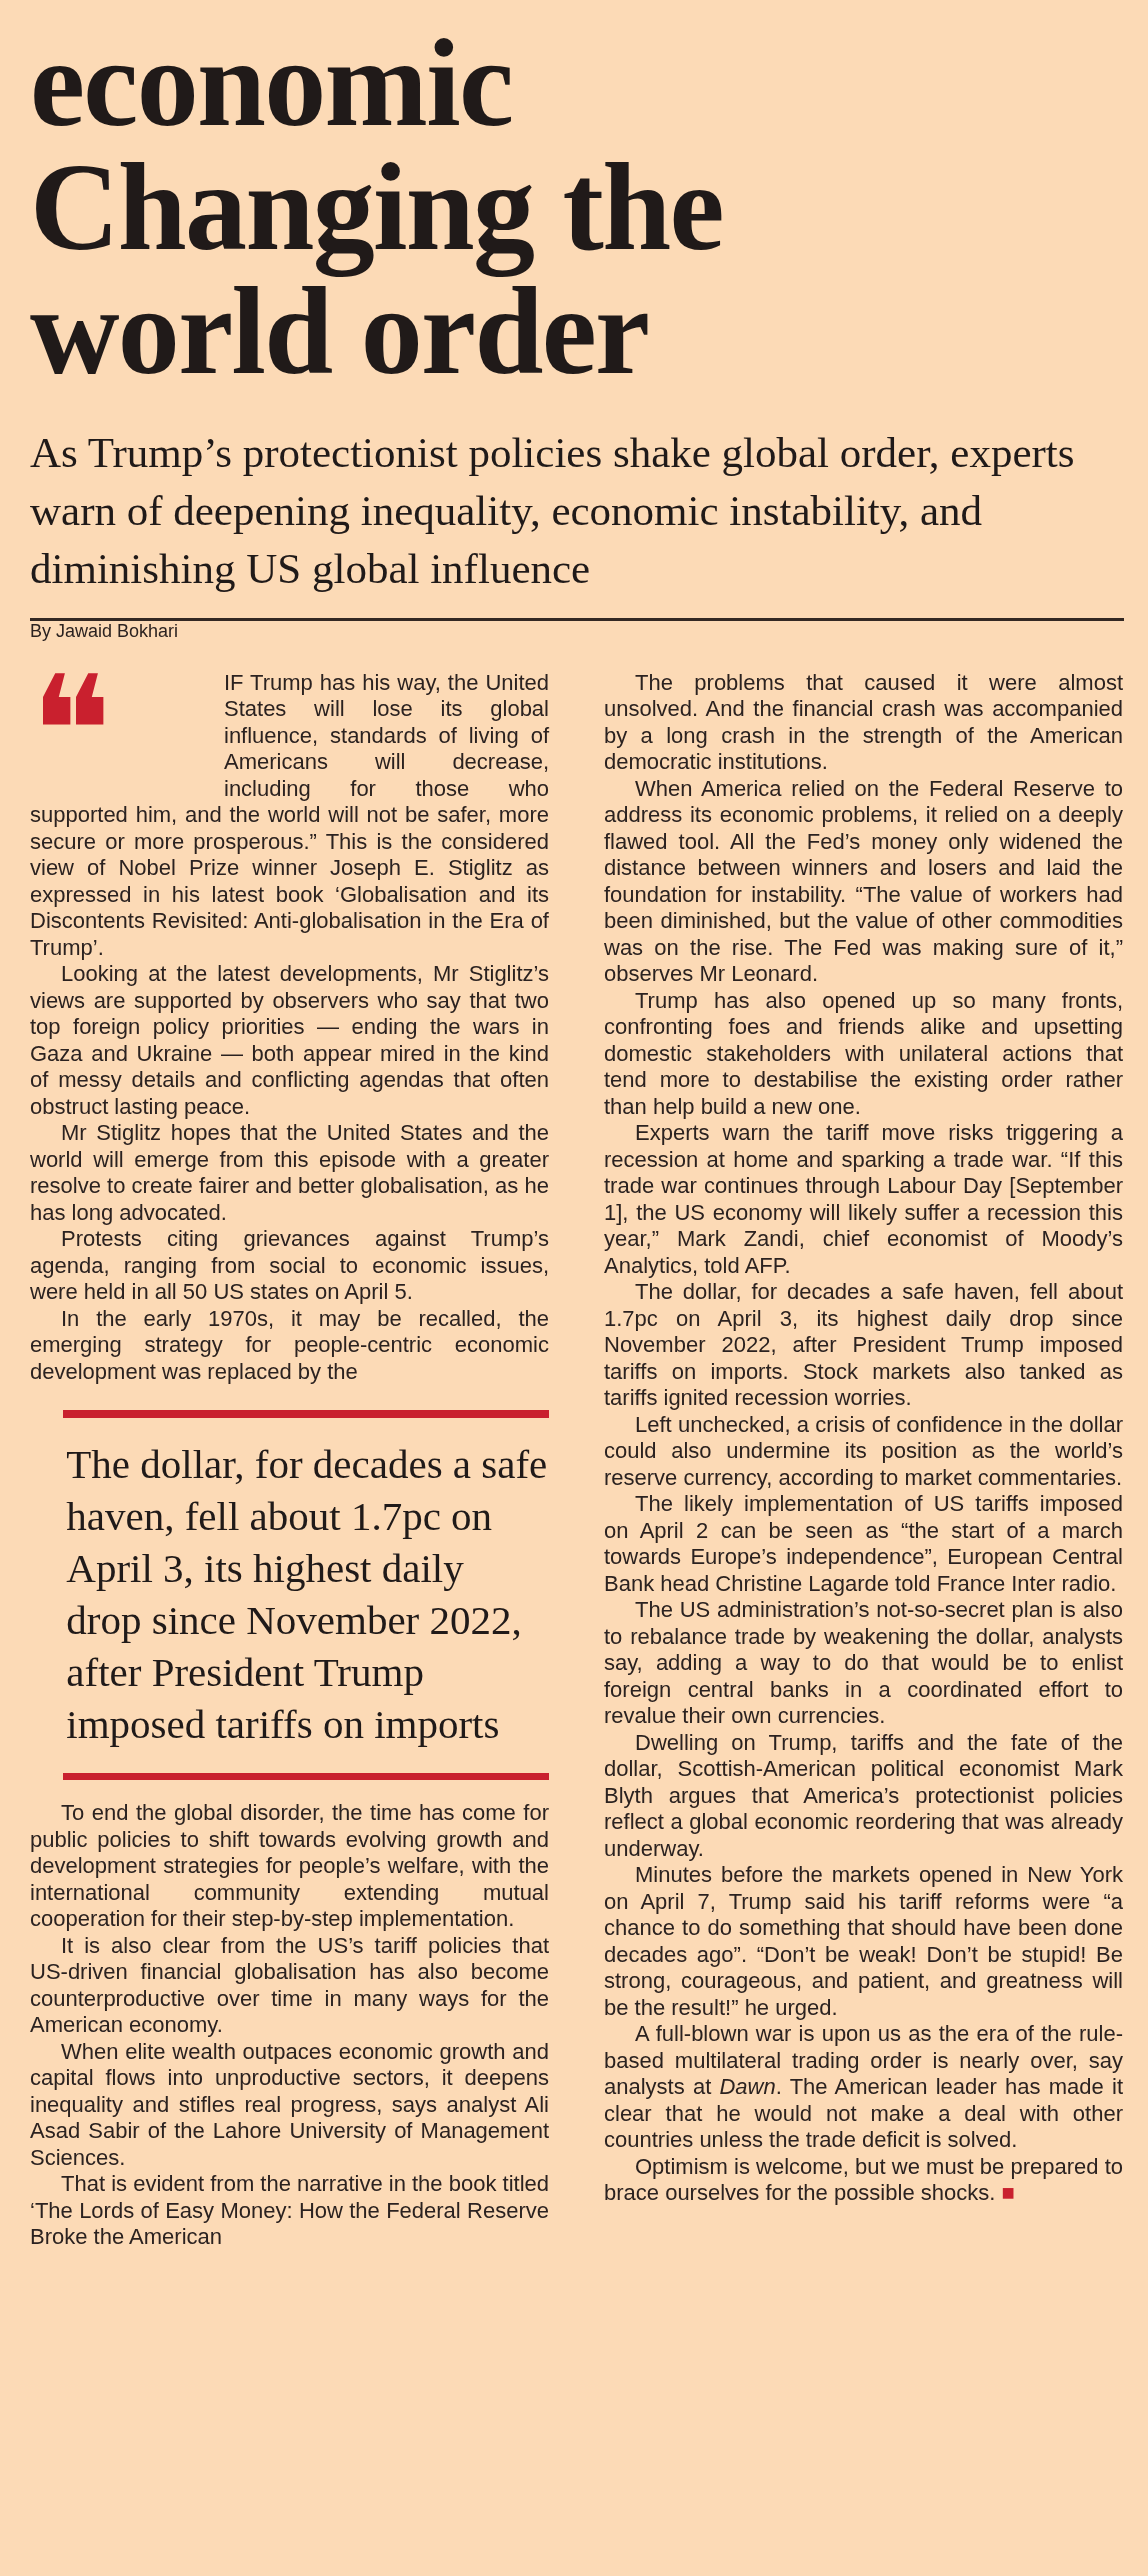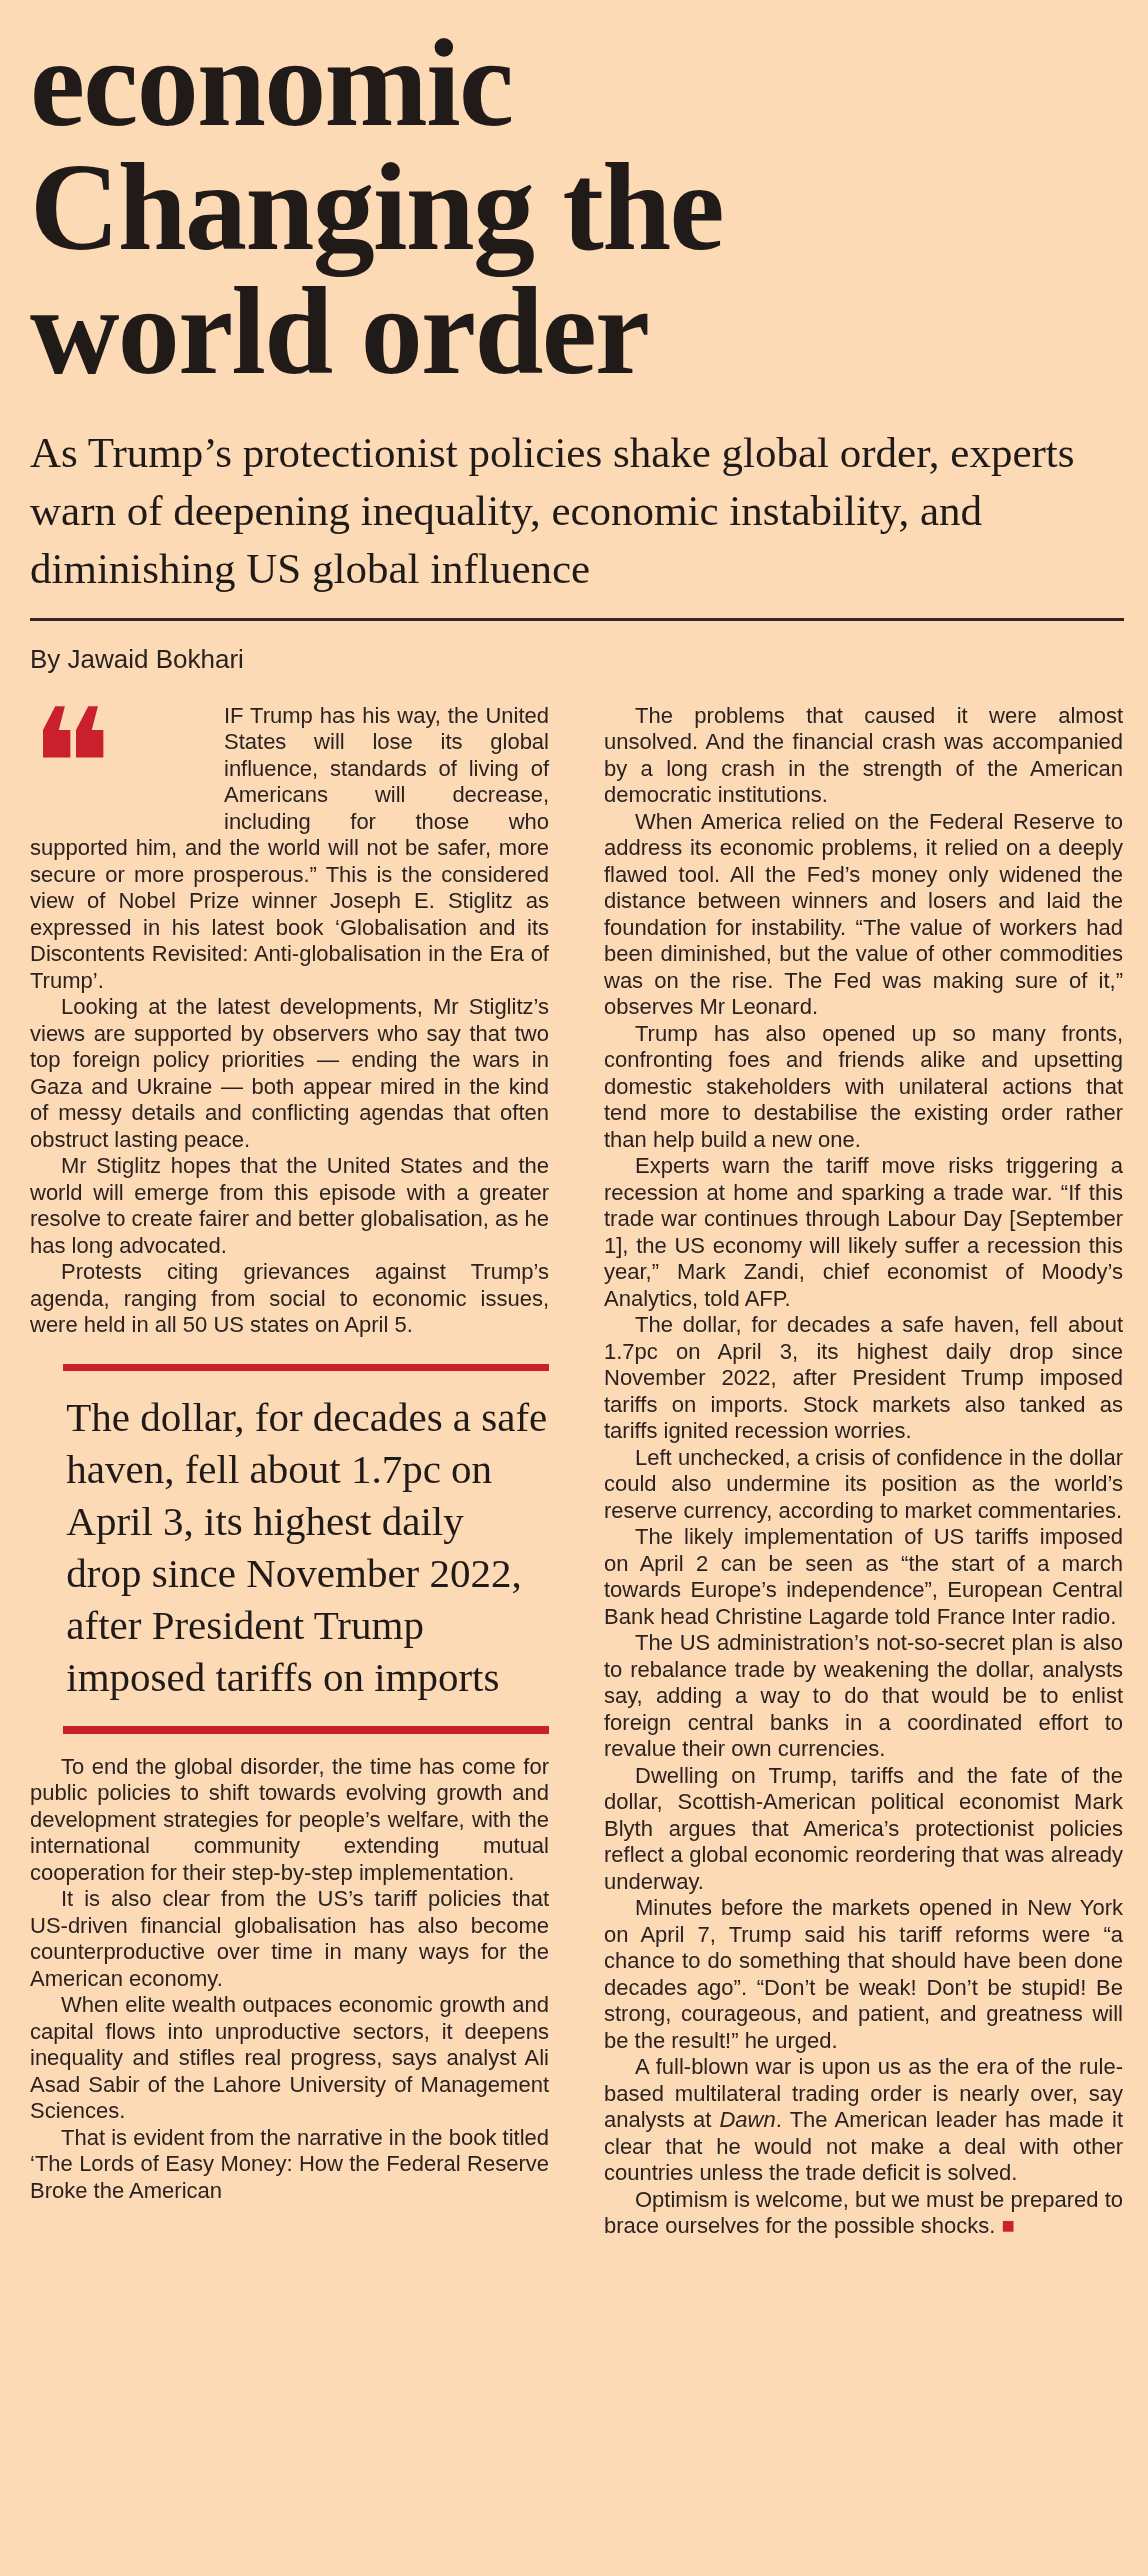--- a/index.html
+++ b/index.html
@@ -34,22 +34,21 @@
     font-size:43px;
     line-height:58px;
     color:var(--ink);
   }
   .divider{
     margin-top:20px;
     height:3.3px;
     background:var(--rule);
   }
   .byline{
-    margin-top:23px;
-    font-size:26px;
+    font-size:18px;
     color:var(--body-ink);
   }
   .columns{
     display:flex;
     gap:55px;
     margin-top:28px;
     align-items:flex-start;
   }
   .col{
     width:519px;
@@ -96,20 +95,21 @@
   </h1>
   <p class="standfirst">As Trump’s protectionist policies shake global order, experts warn of deepening inequality, economic instability, and diminishing US global influence</p>
   <div class="divider"></div>
   <p class="byline">By Jawaid Bokhari</p>
   <div class="columns">
     <div class="col" id="col-left">
         <p class="body-para lead"><span class="drop-quote">❝</span><span>IF Trump has his way, the United States will lose its global influence, standards of living of Americans will decrease, including for those who supported him, and the world will not be safer, more secure or more prosperous.” This is the considered view of Nobel Prize winner Joseph E. Stiglitz as expressed in his latest book ‘Globalisation and its Discontents Revisited: Anti-globalisation in the Era of Trump’.</span></p>
         <p class="body-para indent"><span>Looking at the latest developments, Mr Stiglitz’s views are supported by observers who say that two top foreign policy priorities — ending the wars in Gaza and Ukraine — both appear mired in the kind of messy details and conflicting agendas that often obstruct lasting peace.</span></p>
         <p class="body-para indent"><span>Mr Stiglitz hopes that the United States and the world will emerge from this episode with a greater resolve to create fairer and better globalisation, as he has long advocated.</span></p>
         <p class="body-para indent"><span>Protests citing grievances against Trump’s agenda, ranging from social to economic issues, were held in all 50 US states on April 5.</span></p>
+        <p class="body-para indent"><span>In the early 1970s, it may be recalled, the emerging strategy for people-centric economic development was replaced by the</span></p>
         <aside class="pullquote">
           <div class="pq-rule"></div>
           <div class="pq-text">The dollar, for decades a safe haven, fell about 1.7pc on April 3, its highest daily drop since November 2022, after President Trump imposed tariffs on imports</div>
           <div class="pq-rule"></div>
         </aside>
         <p class="body-para indent"><span>To end the global disorder, the time has come for public policies to shift towards evolving growth and development strategies for people’s welfare, with the international community extending mutual cooperation for their step-by-step implementation.</span></p>
         <p class="body-para indent"><span>It is also clear from the US’s tariff policies that US-driven financial globalisation has also become counterproductive over time in many ways for the American economy.</span></p>
         <p class="body-para indent"><span>When elite wealth outpaces economic growth and capital flows into unproductive sectors, it deepens inequality and stifles real progress, says analyst Ali Asad Sabir of the Lahore University of Management Sciences.</span></p>
         <p class="body-para indent"><span>That is evident from the narrative in the book titled ‘The Lords of Easy Money: How the Federal Reserve Broke the American</span></p>
       </div>

